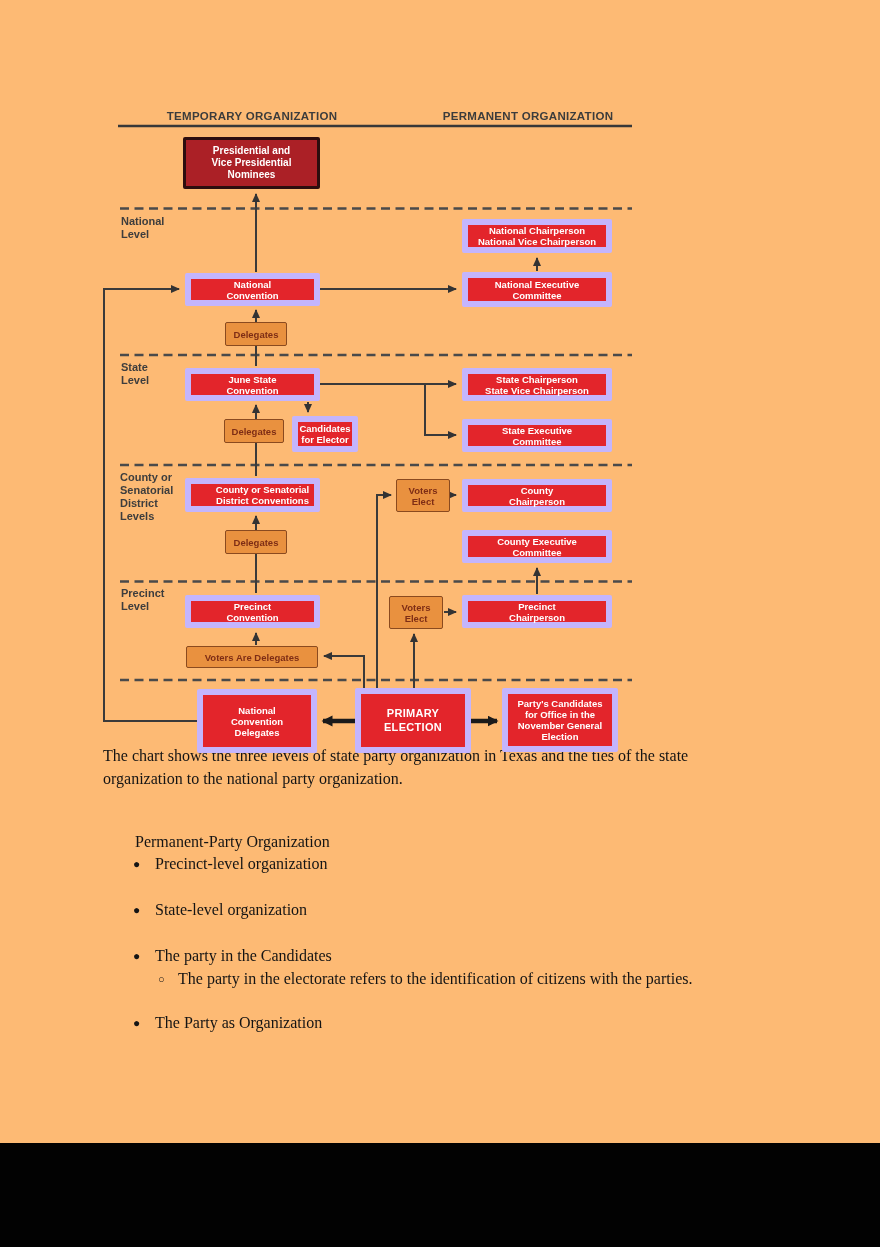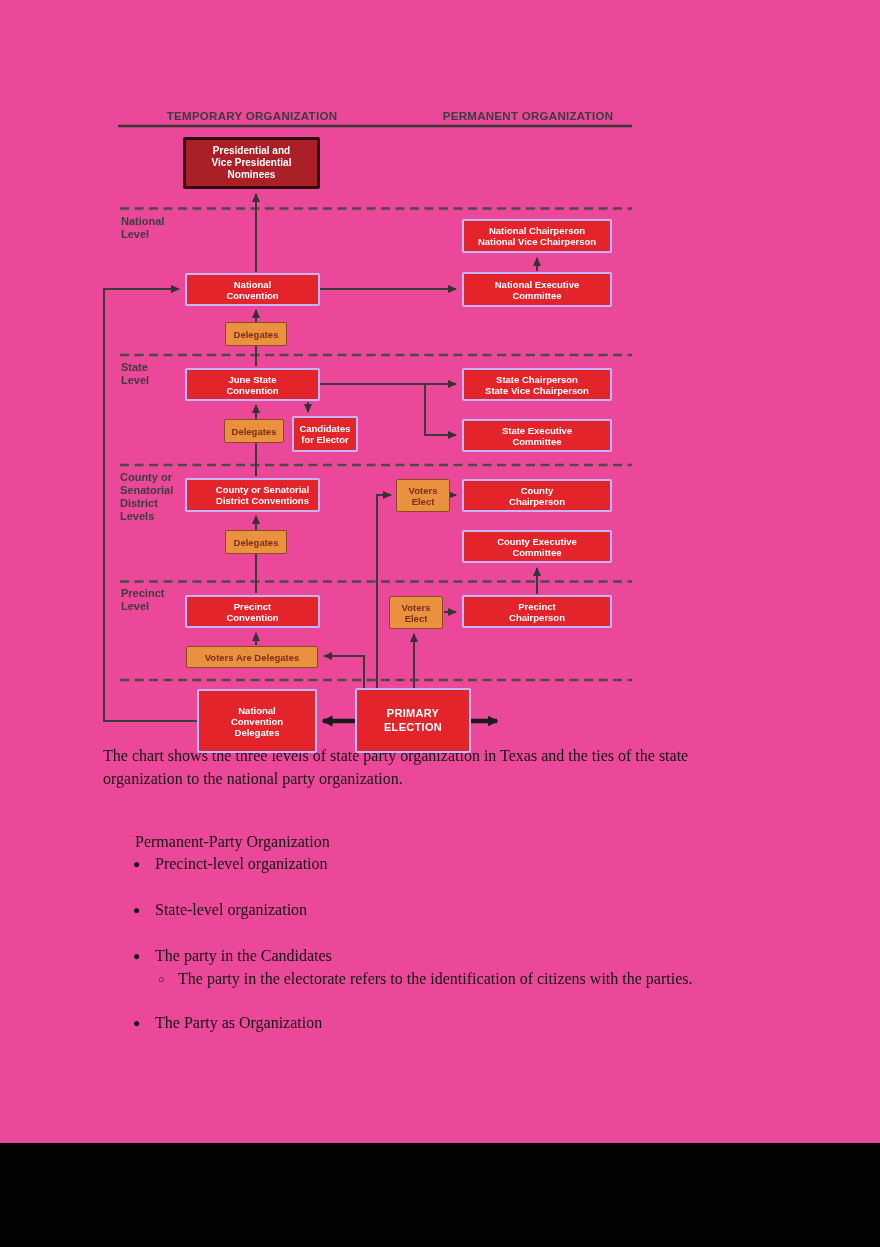--- a/index.html
+++ b/index.html
@@ -1,19 +1,19 @@
 <!DOCTYPE html>
 <html><head>
 <meta charset="utf-8">
 <style>
   html,body{margin:0;padding:0;}
   .page{
     position:relative;
     width:880px;height:1247px;
-    background:#ec4899;
+    background:#fdba74;
     overflow:hidden;
     font-family:"Liberation Sans",sans-serif;
   }
   .connectors{position:absolute;left:0;top:0;z-index:1;pointer-events:none;}
   
   .col-header{
     position:absolute;z-index:2;
     font-size:11.5px;font-weight:bold;color:#3c3c3c;
     letter-spacing:.3px;text-align:center;
   }
@@ -22,21 +22,21 @@
     font-size:11px;line-height:13px;font-weight:bold;color:#3d3d3d;
     white-space:pre-line;text-align:left;
   }
   .dbox{
     position:absolute;z-index:3;box-sizing:border-box;
     display:flex;align-items:center;justify-content:center;
     text-align:center;white-space:pre-line;
     font-weight:bold;border-radius:2px;
   }
   .red{
-    background:#e3252b;border:2px solid #c4b5fd;
+    background:#e3252b;border:6px solid #c4b5fd;
     color:#ffffff;font-size:9.5px;line-height:11px;
   }
   .darkred{
     background:#ab2026;border:3px solid #2d0d0e;
     color:#fff;font-size:10px;line-height:12px;
   }
   .orange{
     background:#e9913f;border:1.5px solid #8a4a1f;
     color:#7e2d15;font-size:9.5px;line-height:11px;
   }
@@ -153,20 +153,24 @@
   <div class="dbox red" style="left:462px;top:530px;width:150px;height:33px;">County Executive
 Committee</div>
   <div class="dbox red" style="left:462px;top:595px;width:150px;height:33px;">Precinct
 Chairperson</div>
 
   <div class="dbox red" style="left:197px;top:689px;width:120px;height:64px;">National
 Convention
 Delegates</div>
   <div class="dbox red primary" style="left:355px;top:688px;width:116px;height:65px;">PRIMARY
 ELECTION</div>
+  <div class="dbox red" style="left:502px;top:688px;width:116px;height:64px;">Party's Candidates
+for Office in the
+November General
+Election</div>
 
   <div class="serif" style="left:103px;top:744px;width:700px;">The chart shows the three levels of state party organization in Texas and the ties of the state
 organization to the national party organization.</div>
 
   <div class="serif" style="left:103px;top:830px;width:400px;margin-left:32px;">Permanent-Party Organization</div>
 
   <div class="bullet-row" style="left:133px;top:852px;">
     <span class="marker">●</span><span>Precinct-level organization</span>
   </div>
   <div class="bullet-row" style="left:133px;top:898px;">

